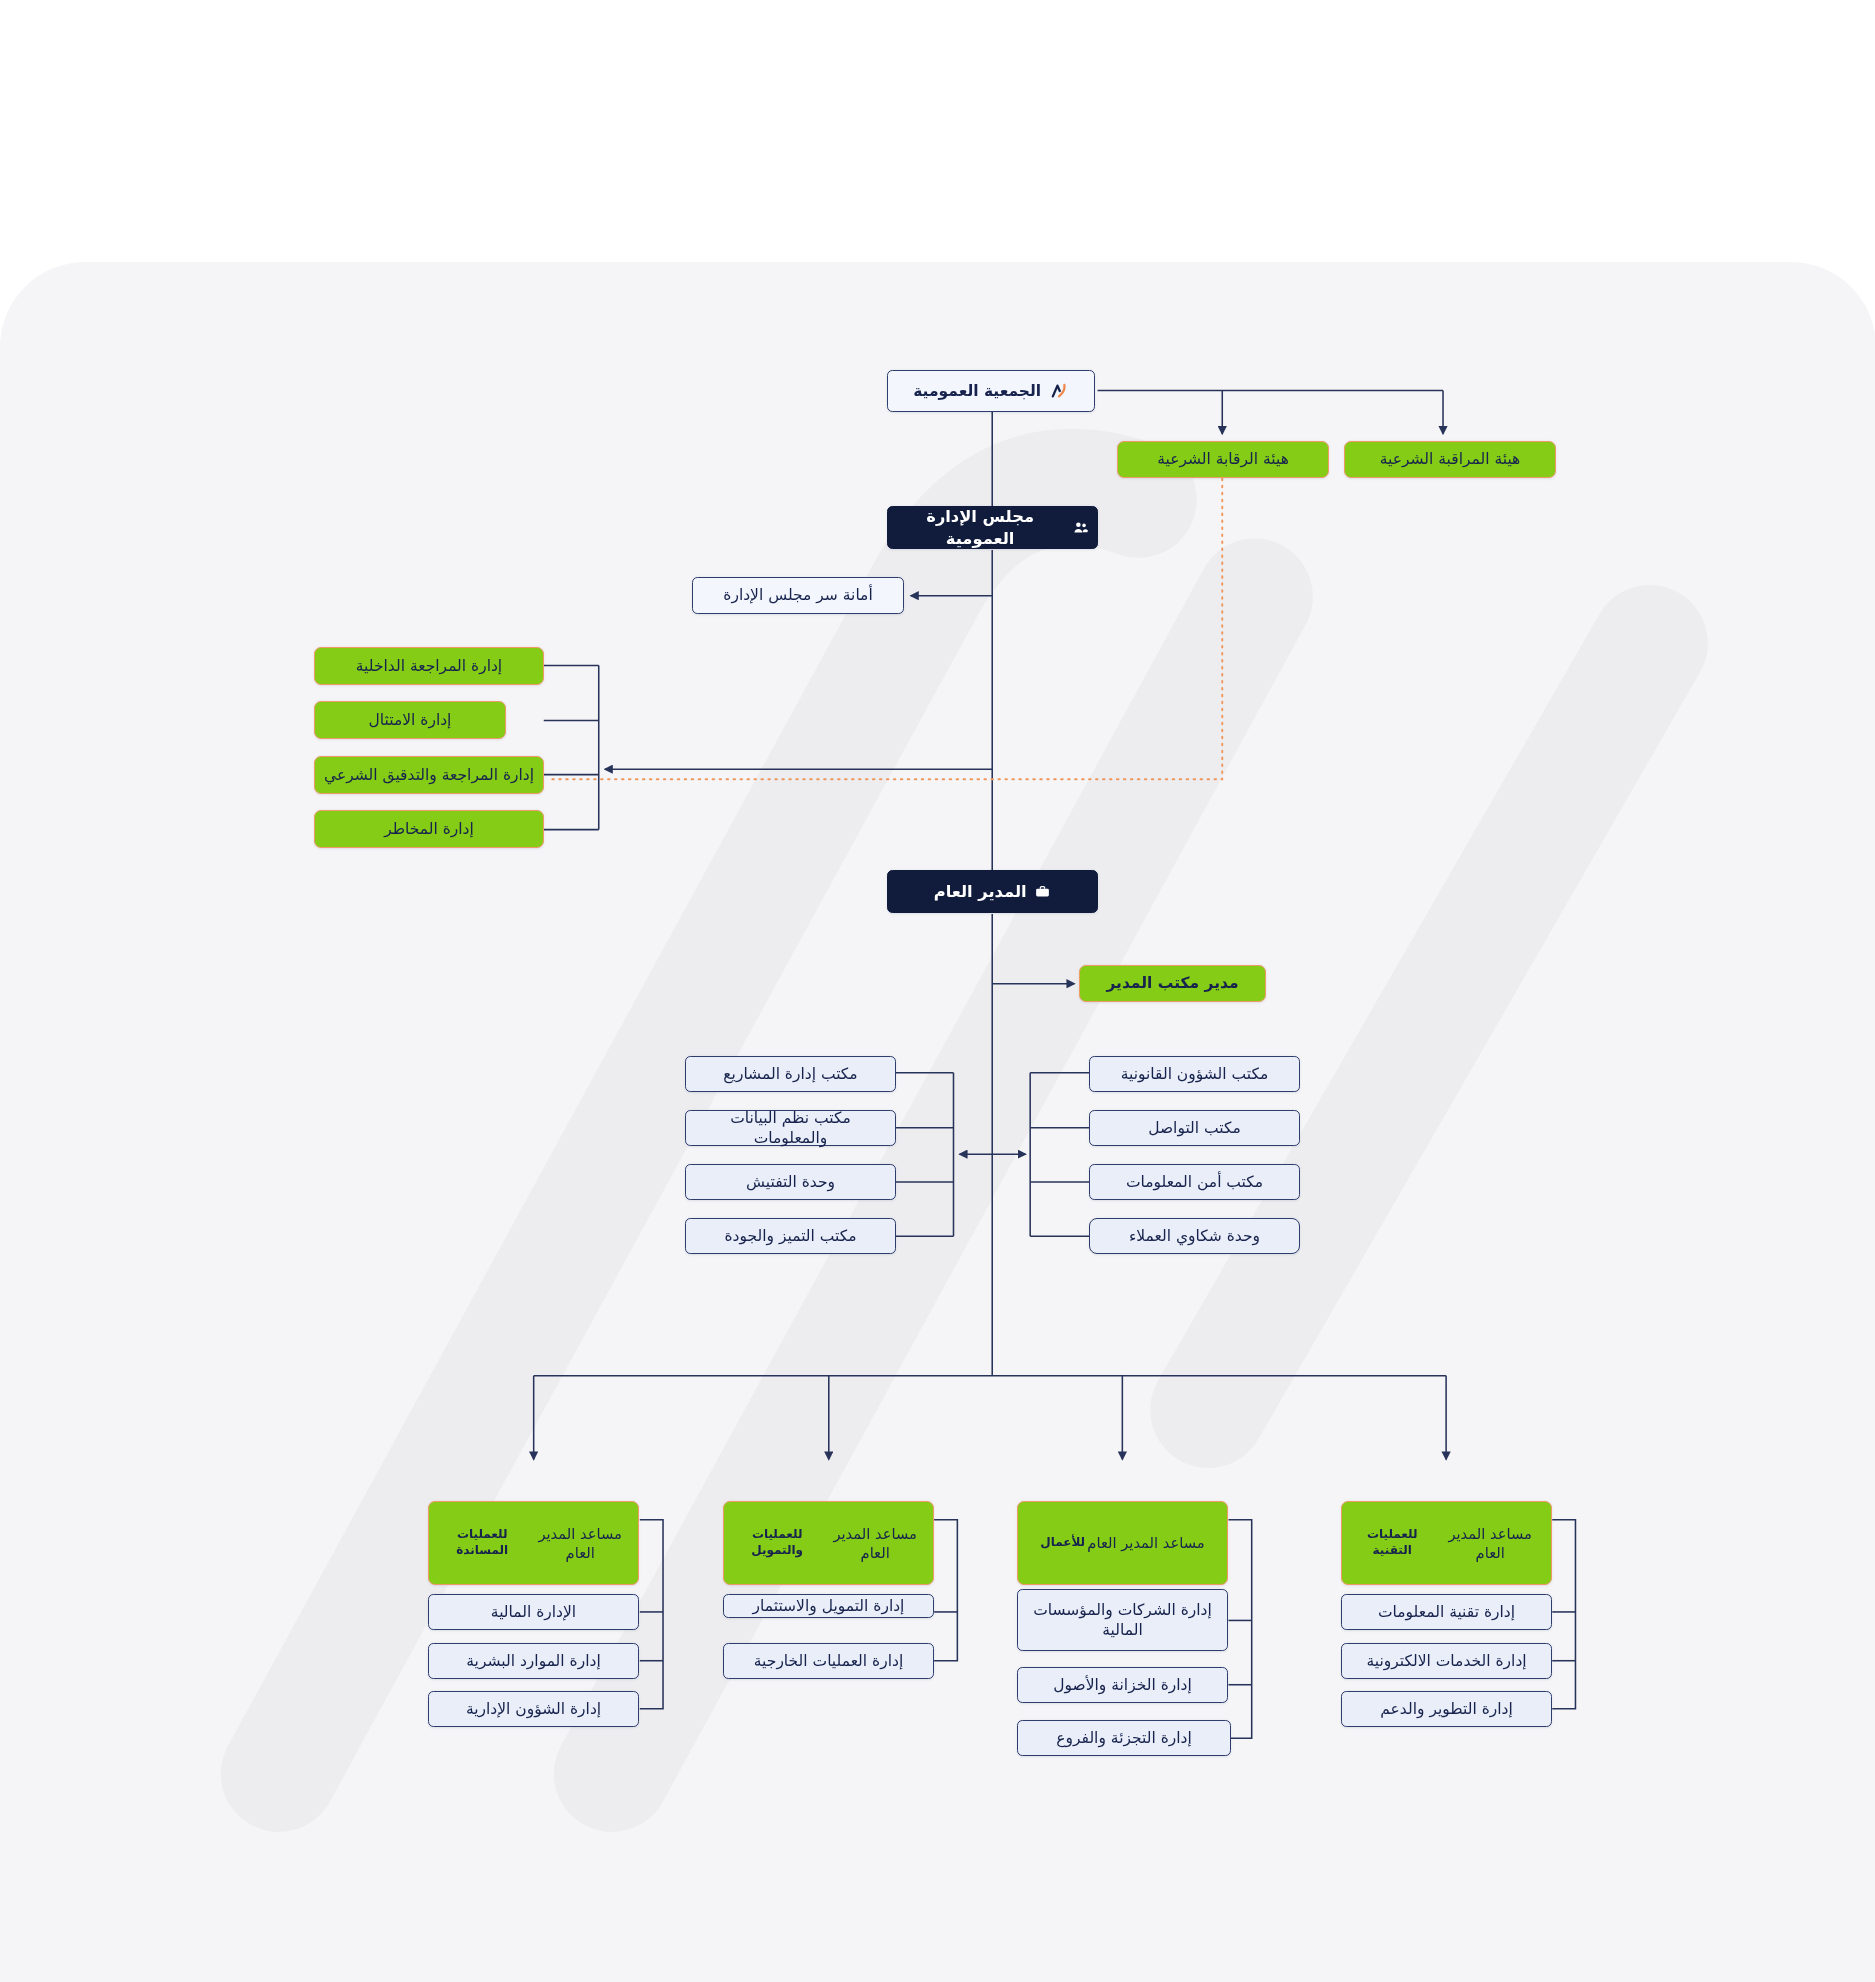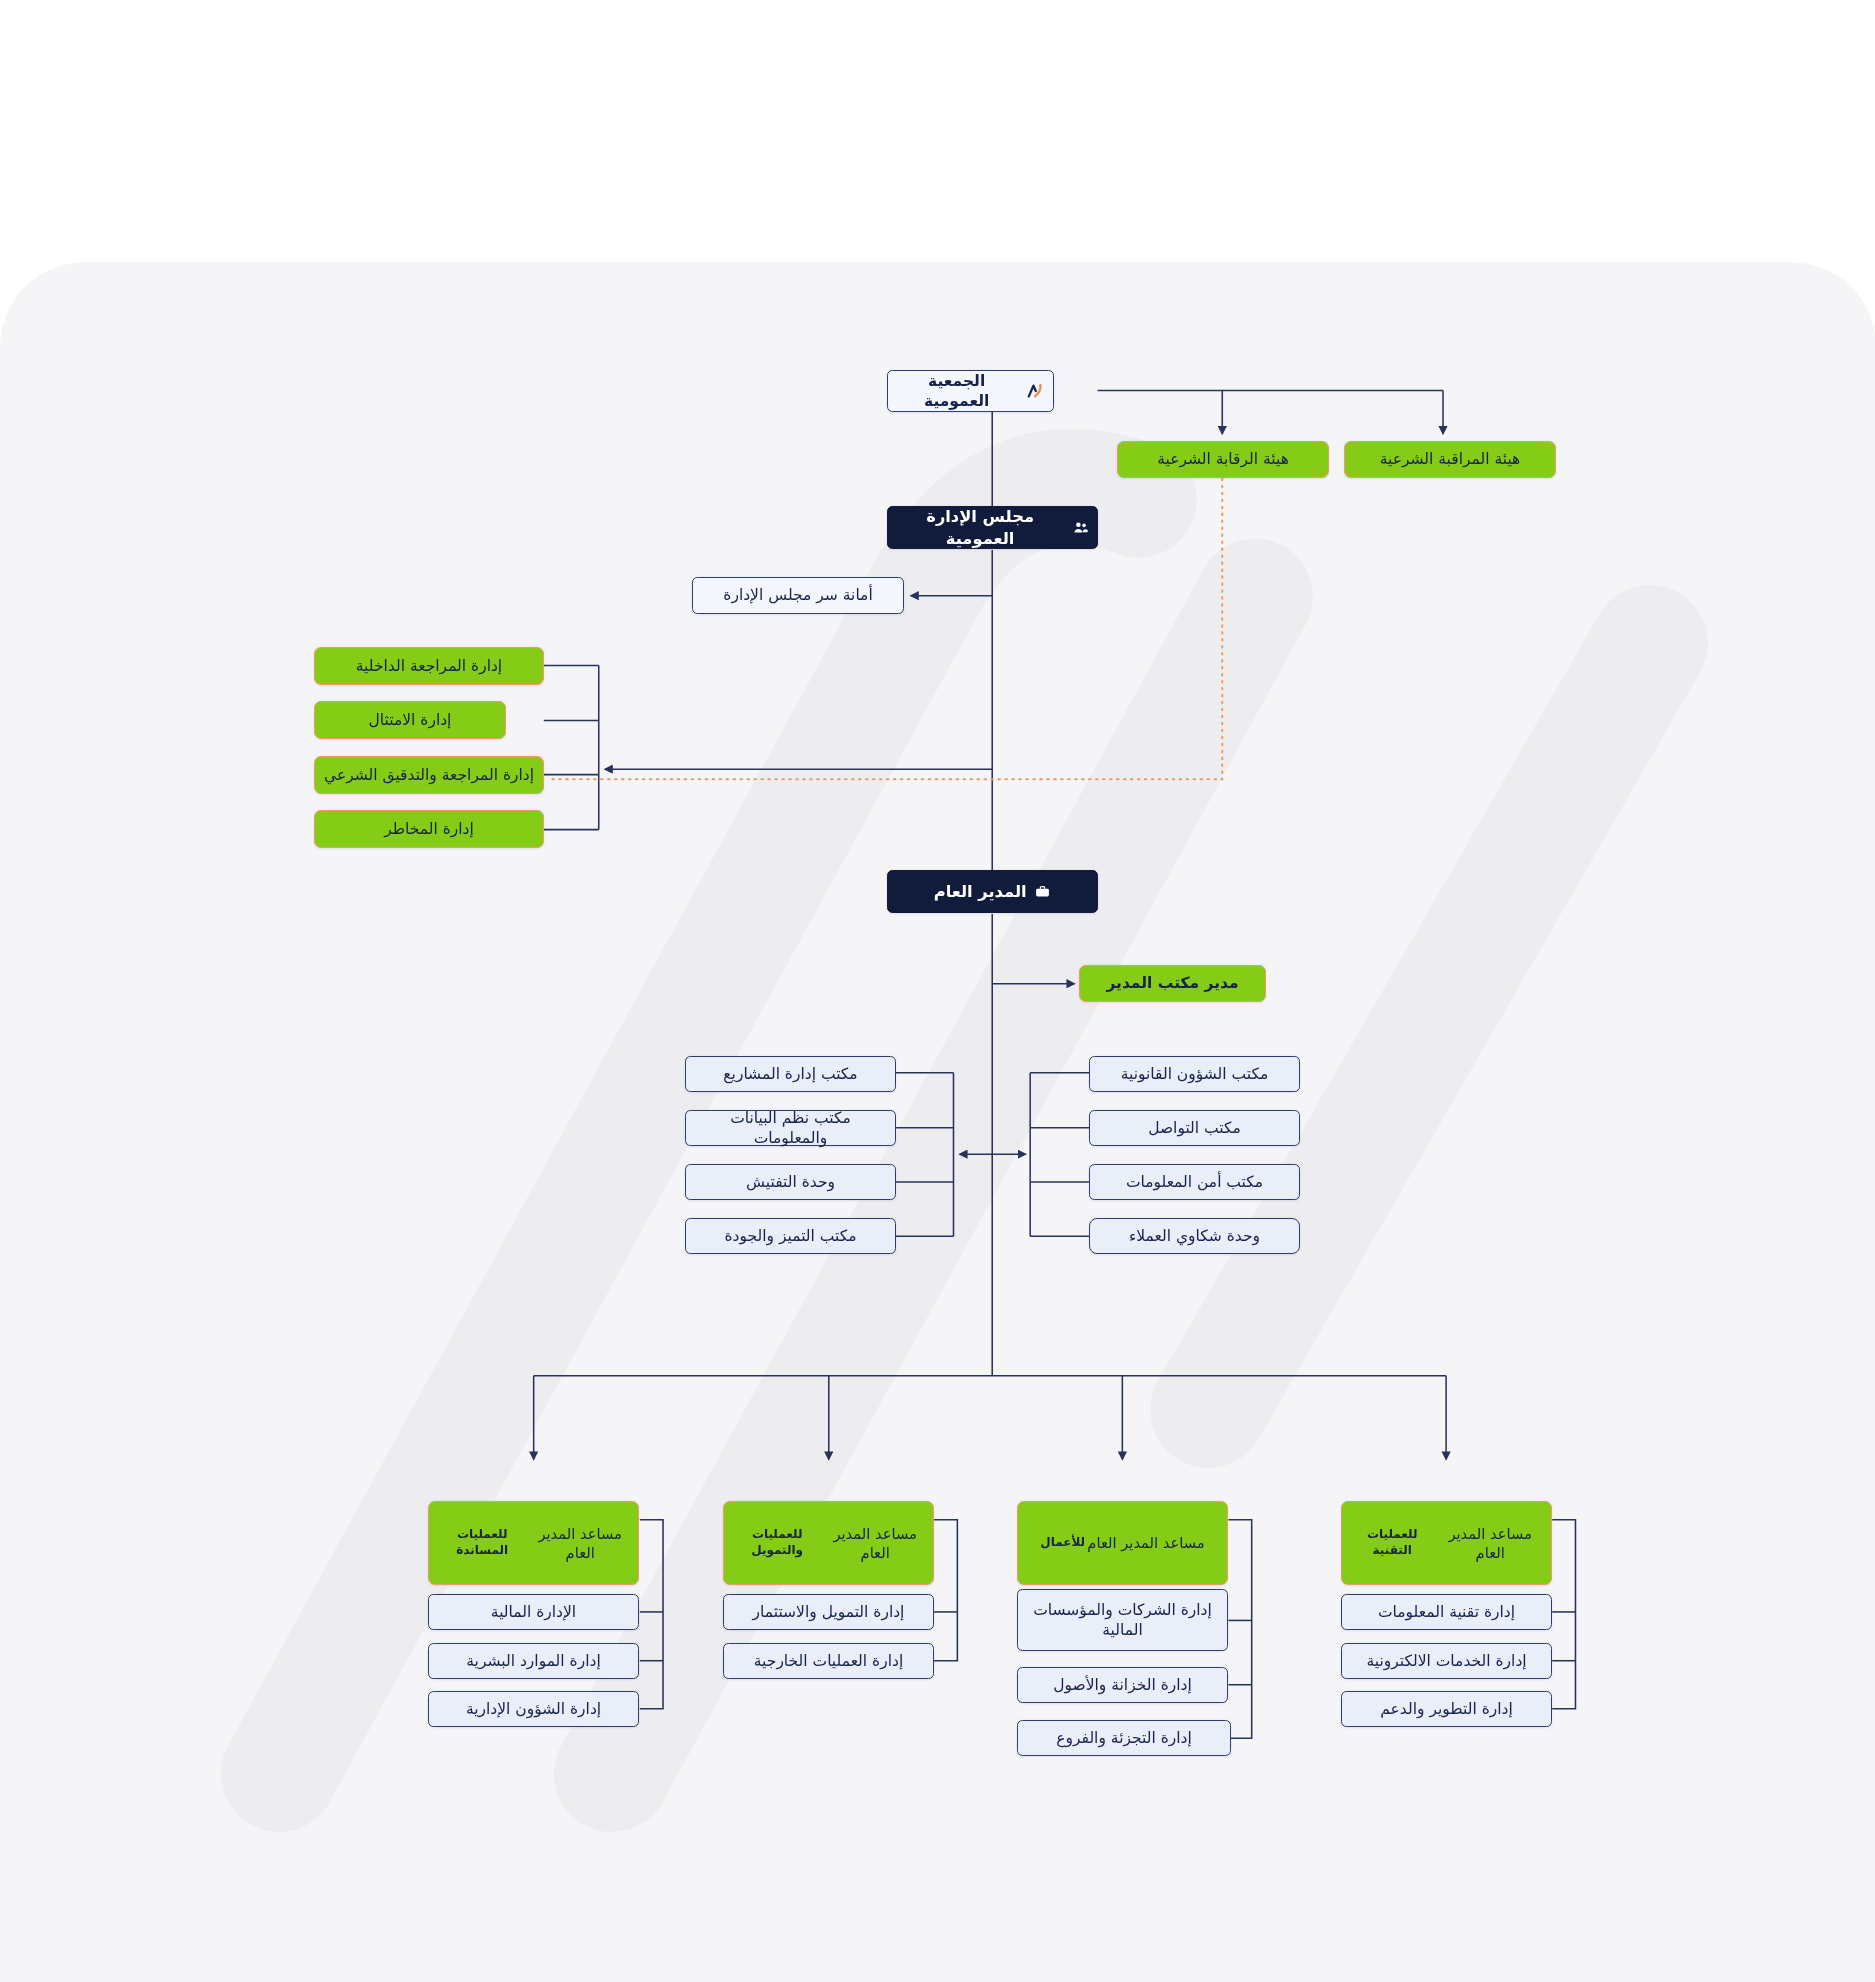--- a/index.html
+++ b/index.html
@@ -98,21 +98,21 @@
       <path d="M1586 1962 H1616 V2244 H1586"></path>
       <path d="M1616 2092 H1586"></path>
       <path d="M1616 2175 H1586"></path>
       <path d="M2004 1962 H2034 V2206 H2004"></path>
       <path d="M2034 2081 H2004"></path>
       <path d="M2034 2144 H2004"></path>
     </g>
     <path d="M1578 618 V1006 H706" stroke="#f0965a" stroke-width="2.5" stroke-dasharray="2 7" stroke-linecap="round" fill="none"></path>
   </svg>
 
-  <div class="node lavlight strong" style="left:887px;top:370px;width:167px;height:42px;">
+  <div class="node lavlight strong" style="left:887px;top:370px;width:208px;height:42px;">
     <span class="icn">
       <svg width="20" height="20" viewBox="0 0 26 26">
         <path d="M5 20 L11 6 L14 13" stroke="#16224a" stroke-width="3" fill="none" stroke-linecap="round" stroke-linejoin="round"></path>
         <path d="M13 20 C18 16 21 11 20 5" stroke="#ee8a4e" stroke-width="3" fill="none" stroke-linecap="round"></path>
       </svg>
     </span>
     <span>الجمعية العمومية</span>
   </div>
 
   <div class="node orangeb" style="left:1117px;top:441px;width:212px;height:37px;">هيئة الرقابة الشرعية</div>
@@ -173,21 +173,21 @@
   </div>
   <div class="node orangeb head" style="left:1341px;top:1465px;width:211px;height:84px;">
     <span class="t1">مساعد المدير العام</span>
     <span class="t2">للعمليات التقنية</span>
   </div>
 
   <div class="node lav" style="left:428px;top:1594px;width:211px;height:36px;">الإدارة المالية</div>
   <div class="node lav" style="left:428px;top:1643px;width:211px;height:36px;">إدارة الموارد البشرية</div>
   <div class="node lav" style="left:428px;top:1691px;width:211px;height:36px;">إدارة الشؤون الإدارية</div>
 
-  <div class="node lav" style="left:723px;top:1594px;width:211px;height:36px;">إدارة التمويل والاستثمار</div>
+  <div class="node lav" style="left:723px;top:1594px;width:211px;height:24px;">إدارة التمويل والاستثمار</div>
   <div class="node lav" style="left:723px;top:1643px;width:211px;height:36px;">إدارة العمليات الخارجية</div>
 
   <div class="node lav" style="left:1017px;top:1589px;width:211px;height:62px;">إدارة الشركات والمؤسسات المالية</div>
   <div class="node lav" style="left:1017px;top:1667px;width:211px;height:36px;">إدارة الخزانة والأصول</div>
   <div class="node lav" style="left:1017px;top:1720px;width:214px;height:36px;">إدارة التجزئة والفروع</div>
 
   <div class="node lav" style="left:1341px;top:1594px;width:211px;height:36px;">إدارة تقنية المعلومات</div>
   <div class="node lav" style="left:1341px;top:1643px;width:211px;height:36px;">إدارة الخدمات الالكترونية</div>
   <div class="node lav" style="left:1341px;top:1691px;width:211px;height:36px;">إدارة التطوير والدعم</div>
 

